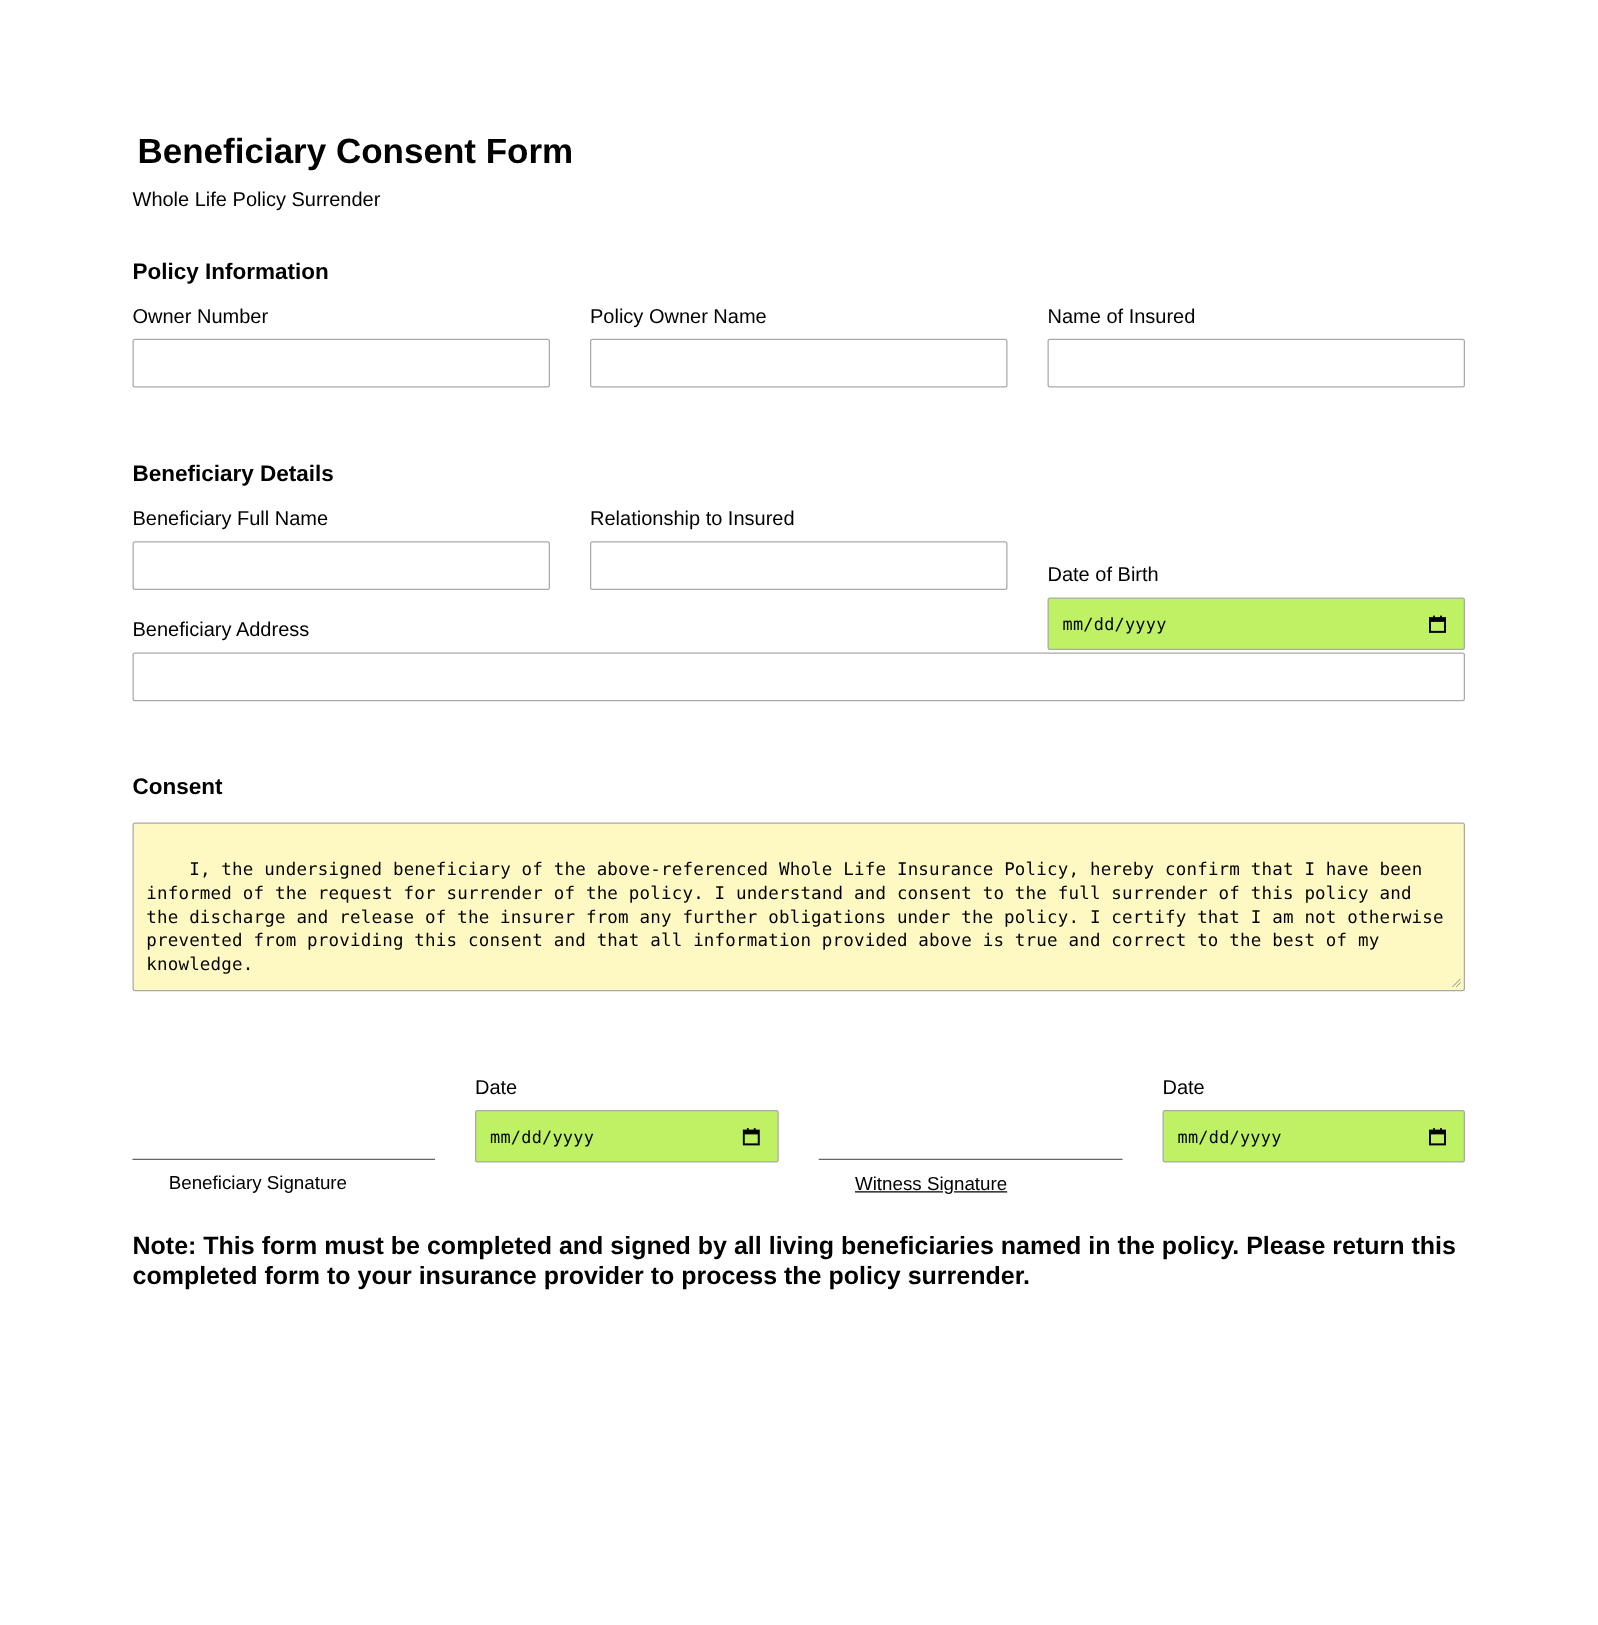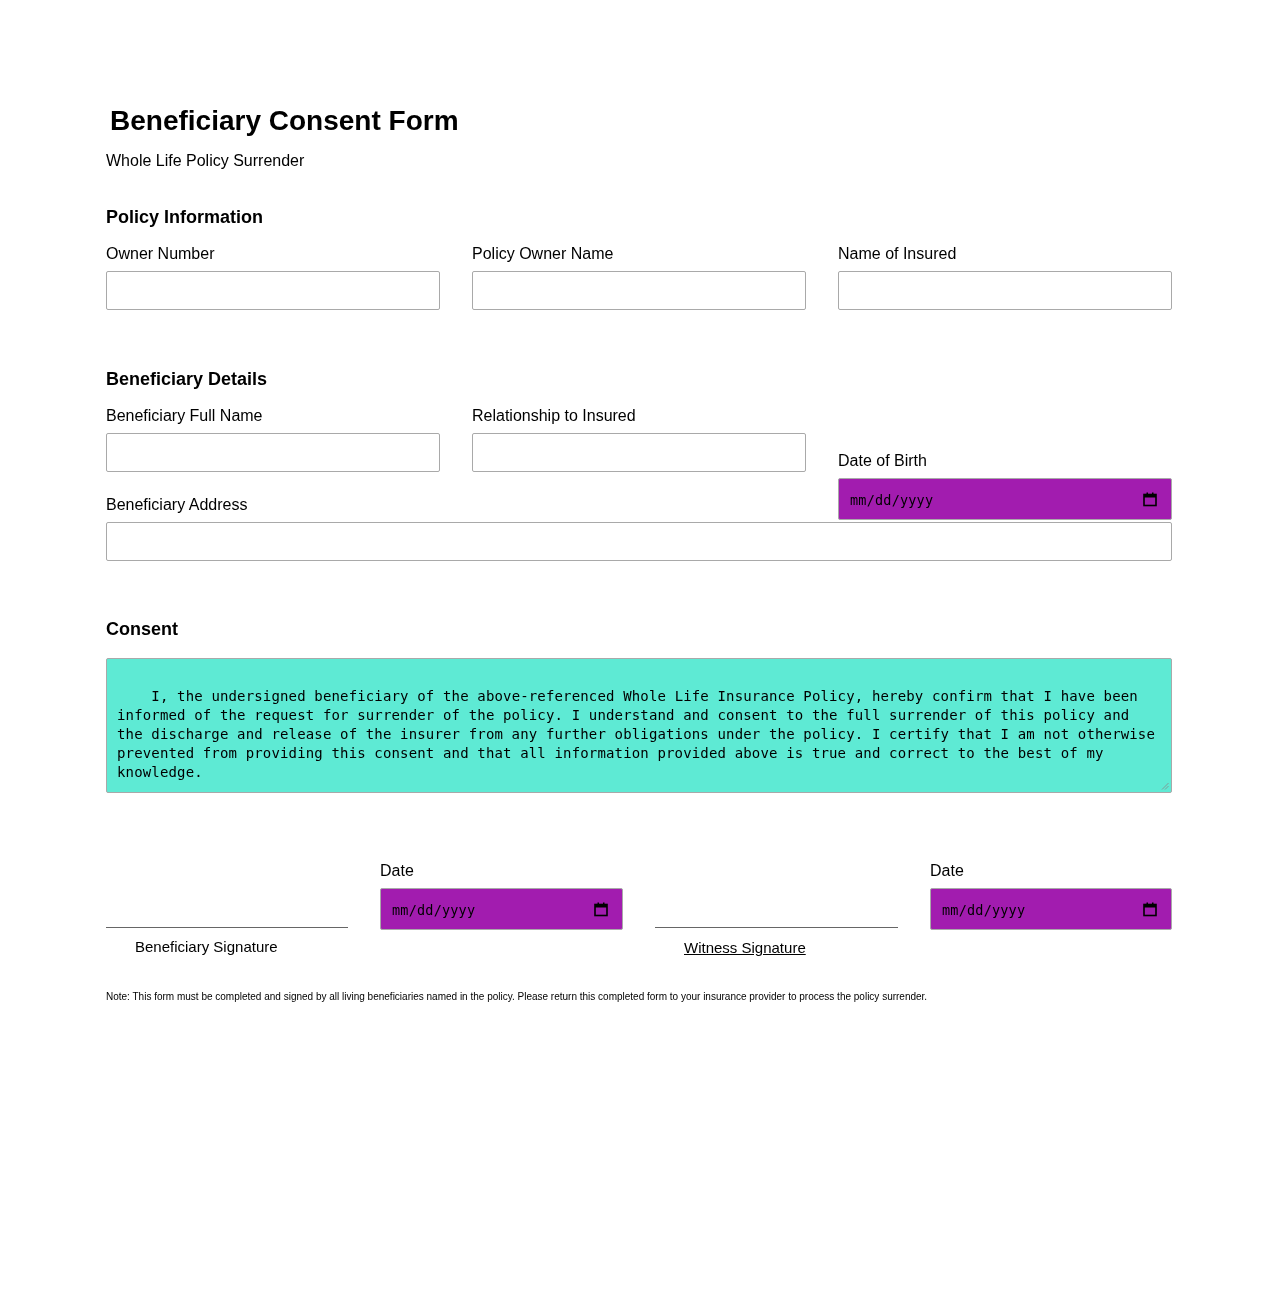--- a/index.html
+++ b/index.html
@@ -17,39 +17,39 @@
     .field { position: absolute; }
     .field-label { display: block; font-size: 16px; line-height: 18px; white-space: nowrap; margin-bottom: 8px; }
     .text-input {
       display: block; width: 100%; height: 39px;
       border: 1px solid #a9a9a9; border-radius: 2px;
       background: #fff; padding: 0 10px;
       font-family: "Liberation Sans", sans-serif; font-size: 16px;
     }
     .date-input {
       position: relative; display: block; width: 100%; height: 42px;
-      border: 1px solid #a9a9a9; border-radius: 2px; background: #a21caf;
+      border: 1px solid #a9a9a9; border-radius: 2px; background: #bef264;
     }
     .date-placeholder {
       position: absolute; left: 11px; top: 12px;
       font-family: "DejaVu Sans Mono", monospace; font-size: 13.5px; line-height: 18px; color: #000;
       letter-spacing: 0.2px;
     }
     .calendar-icon { position: absolute; right: 14px; top: 13px; width: 14px; height: 15px; }
     .textarea {
       position: absolute; left: 0; top: 658px; width: 1066px; height: 135px;
-      border: 1px solid #a9a9a9; border-radius: 2px; background: #5eead4;
+      border: 1px solid #a9a9a9; border-radius: 2px; background: #fef9c3;
       padding: 9px 10px;
       font-family: "DejaVu Sans Mono", monospace; font-size: 14px; line-height: 19px;
       letter-spacing: 0.15px; white-space: pre-wrap; overflow: hidden;
     }
     .resize-handle { position: absolute; right: 2px; bottom: 2px; width: 8px; height: 8px; }
     .sig-line { position: absolute; height: 1px; background: #666; }
     .sig-label { position: absolute; font-size: 15px; line-height: 18px; white-space: nowrap; margin-left: 29px; }
-    .note { position: absolute; left: 0; top: 985px; width: 1066px; font-size: 10px; line-height: 24px; }
+    .note { position: absolute; left: 0; top: 985px; width: 1066px; font-size: 20px; line-height: 24px; font-weight: bold; }
   </style>
 </head>
 <body>
 
 <div class="container">
 
   <h1 class="title">Beneficiary Consent Form</h1>
   <div class="subtitle">Whole Life Policy Surrender</div>
 
   <h2 class="section-heading" style="top:206px;">Policy Information</h2>

